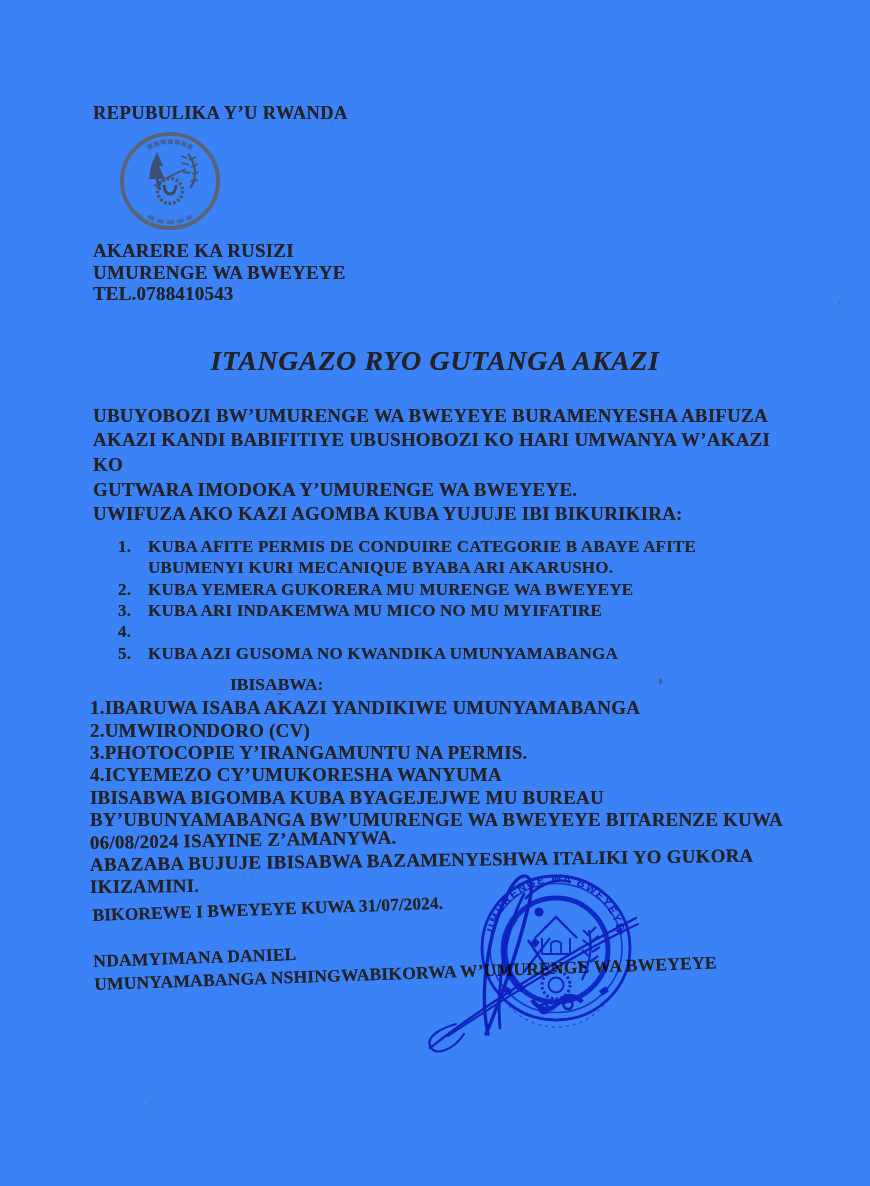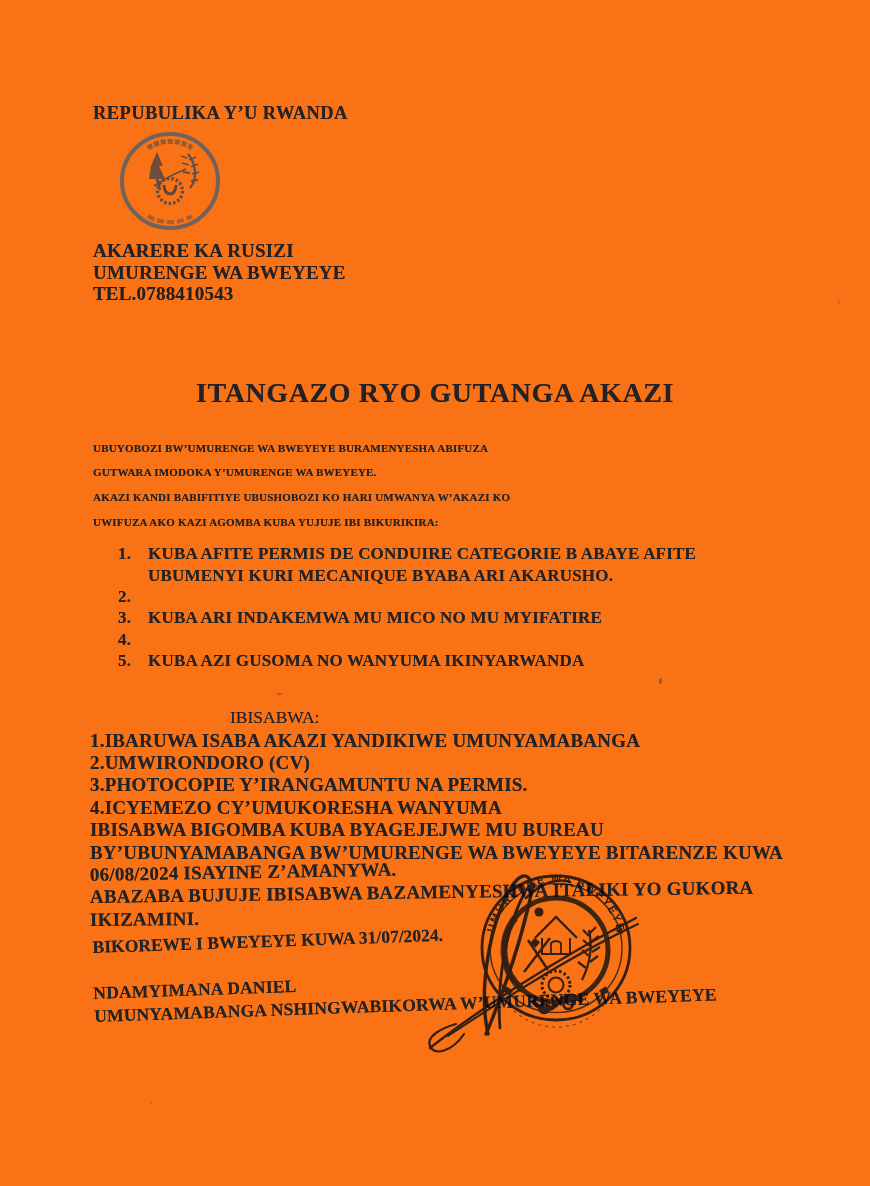--- a/index.html
+++ b/index.html
@@ -1,37 +1,37 @@
 <!DOCTYPE html>
 <html><head>
 <meta charset="utf-8">
 <style>
   html,body{margin:0;padding:0;background:#ffffff;}
   .page{
-    position:relative; width:870px; height:1186px; background:#f97316;
+    position:relative; width:870px; height:1186px; background:#3b82f6;
     font-family:"Liberation Serif","DejaVu Serif",serif;
     color:#232327; overflow:hidden;
     padding-top:103px; box-sizing:border-box;
   }
   .republic{margin:0 0 0 93px; font-size:18.5px; font-weight:bold; letter-spacing:.4px;
     text-shadow:0 0 .5px rgba(30,30,35,.6);}
   .seal-wrap{margin:6px 0 0 118px; width:104px; height:102px;}
   .seal-wrap svg{filter:blur(.4px); opacity:.88;}
   .address{margin:8px 0 0 93px; font-size:19px; font-weight:bold; line-height:21.6px;
     letter-spacing:.2px; text-shadow:0 0 .5px rgba(30,30,35,.6);}
-  .doc-title{margin:72px 0 0 0; text-align:center; font-size:28px; font-weight:bold;
-    letter-spacing:.6px; text-shadow:0 0 .6px rgba(30,30,35,.65);}
-  .intro{margin:27px 0 0 93px; width:700px; font-size:11px; font-weight:bold;
+  .doc-title{margin:40px 0 0 0; text-align:center; font-size:28px; font-weight:bold;
+    letter-spacing:.6px; text-shadow:0 0 .6px rgba(30,30,35,.65);font-style:italic;}
+  .intro{margin:27px 0 0 93px; width:700px; font-size:19px; font-weight:bold;
     line-height:24.6px; letter-spacing:.2px; text-shadow:0 0 .5px rgba(30,30,35,.6);}
   .reqs{margin:9px 0 0 118px; font-size:17px; font-weight:bold; line-height:21.4px;
     letter-spacing:.2px; text-shadow:0 0 .5px rgba(30,30,35,.6);}
   .req{display:flex;}
   .req-num{width:30px; flex:0 0 30px;}
   .req-text{white-space:pre-line;}
-  .ibi-head{margin:35px 0 0 230px; font-size:17.5px; font-weight:normal;
+  .ibi-head{margin:10px 0 0 230px; font-size:17.5px; font-weight:bold;
     text-shadow:0 0 .5px rgba(30,30,35,.6);}
   .ibi-lines{margin:2px 0 0 90px; font-size:19px; font-weight:bold; line-height:22.4px;
     letter-spacing:.2px; text-shadow:0 0 .5px rgba(30,30,35,.6);}
   .tilt-a{transform:rotate(-1deg); transform-origin:left center; display:inline-block;}
   .tilt-b{transform:rotate(-0.8deg); transform-origin:left center; display:inline-block;}
   .tilt-c{transform:rotate(-0.6deg); transform-origin:left center; display:inline-block;}
   .date-line{margin:6px 0 0 93px; font-size:17.5px; font-weight:bold;
     transform:rotate(-2deg); transform-origin:left bottom; width:400px;
     text-shadow:0 0 .5px rgba(30,30,35,.6);}
   .signer{margin:24px 0 0 93px; font-size:17.5px; font-weight:bold; line-height:22.5px;
@@ -68,44 +68,45 @@
   <div class="address">
     <div>AKARERE KA RUSIZI</div>
     <div>UMURENGE WA BWEYEYE</div>
     <div>TEL.0788410543</div>
   </div>
 
   <div class="doc-title">ITANGAZO RYO GUTANGA AKAZI</div>
 
   <div class="intro">
     <div>UBUYOBOZI BW’UMURENGE WA BWEYEYE BURAMENYESHA ABIFUZA</div>
+    <div>AKAZI KANDI BABIFITIYE UBUSHOBOZI KO HARI UMWANYA W’AKAZI KO</div>
     <div>GUTWARA IMODOKA Y’UMURENGE WA BWEYEYE.</div>
-    <div>AKAZI KANDI BABIFITIYE UBUSHOBOZI KO HARI UMWANYA W’AKAZI KO</div>
     <div>UWIFUZA AKO KAZI AGOMBA KUBA YUJUJE IBI BIKURIKIRA:</div>
   </div>
 
   <div class="reqs">
     <div class="req">
       <span class="req-num">1.</span>
       <span class="req-text">KUBA AFITE PERMIS DE CONDUIRE CATEGORIE B ABAYE AFITE
 UBUMENYI KURI MECANIQUE BYABA ARI AKARUSHO.</span>
     </div>
     <div class="req">
       <span class="req-num">2.</span>
+      <span class="req-text">KUBA YEMERA GUKORERA MU MURENGE WA BWEYEYE</span>
     </div>
     <div class="req">
       <span class="req-num">3.</span>
       <span class="req-text">KUBA ARI INDAKEMWA MU MICO NO MU MYIFATIRE</span>
     </div>
     <div class="req">
       <span class="req-num">4.</span>
     </div>
     <div class="req">
       <span class="req-num">5.</span>
-      <span class="req-text">KUBA AZI GUSOMA NO WANYUMA IKINYARWANDA</span>
+      <span class="req-text">KUBA AZI GUSOMA NO KWANDIKA UMUNYAMABANGA</span>
     </div>
   </div>
 
   <div class="ibi-head">IBISABWA:</div>
 
   <div class="ibi-lines">
     <div>1.IBARUWA ISABA AKAZI YANDIKIWE UMUNYAMABANGA</div>
     <div>2.UMWIRONDORO (CV)</div>
     <div>3.PHOTOCOPIE Y’IRANGAMUNTU NA PERMIS.</div>
     <div>4.ICYEMEZO CY’UMUKORESHA WANYUMA</div>

